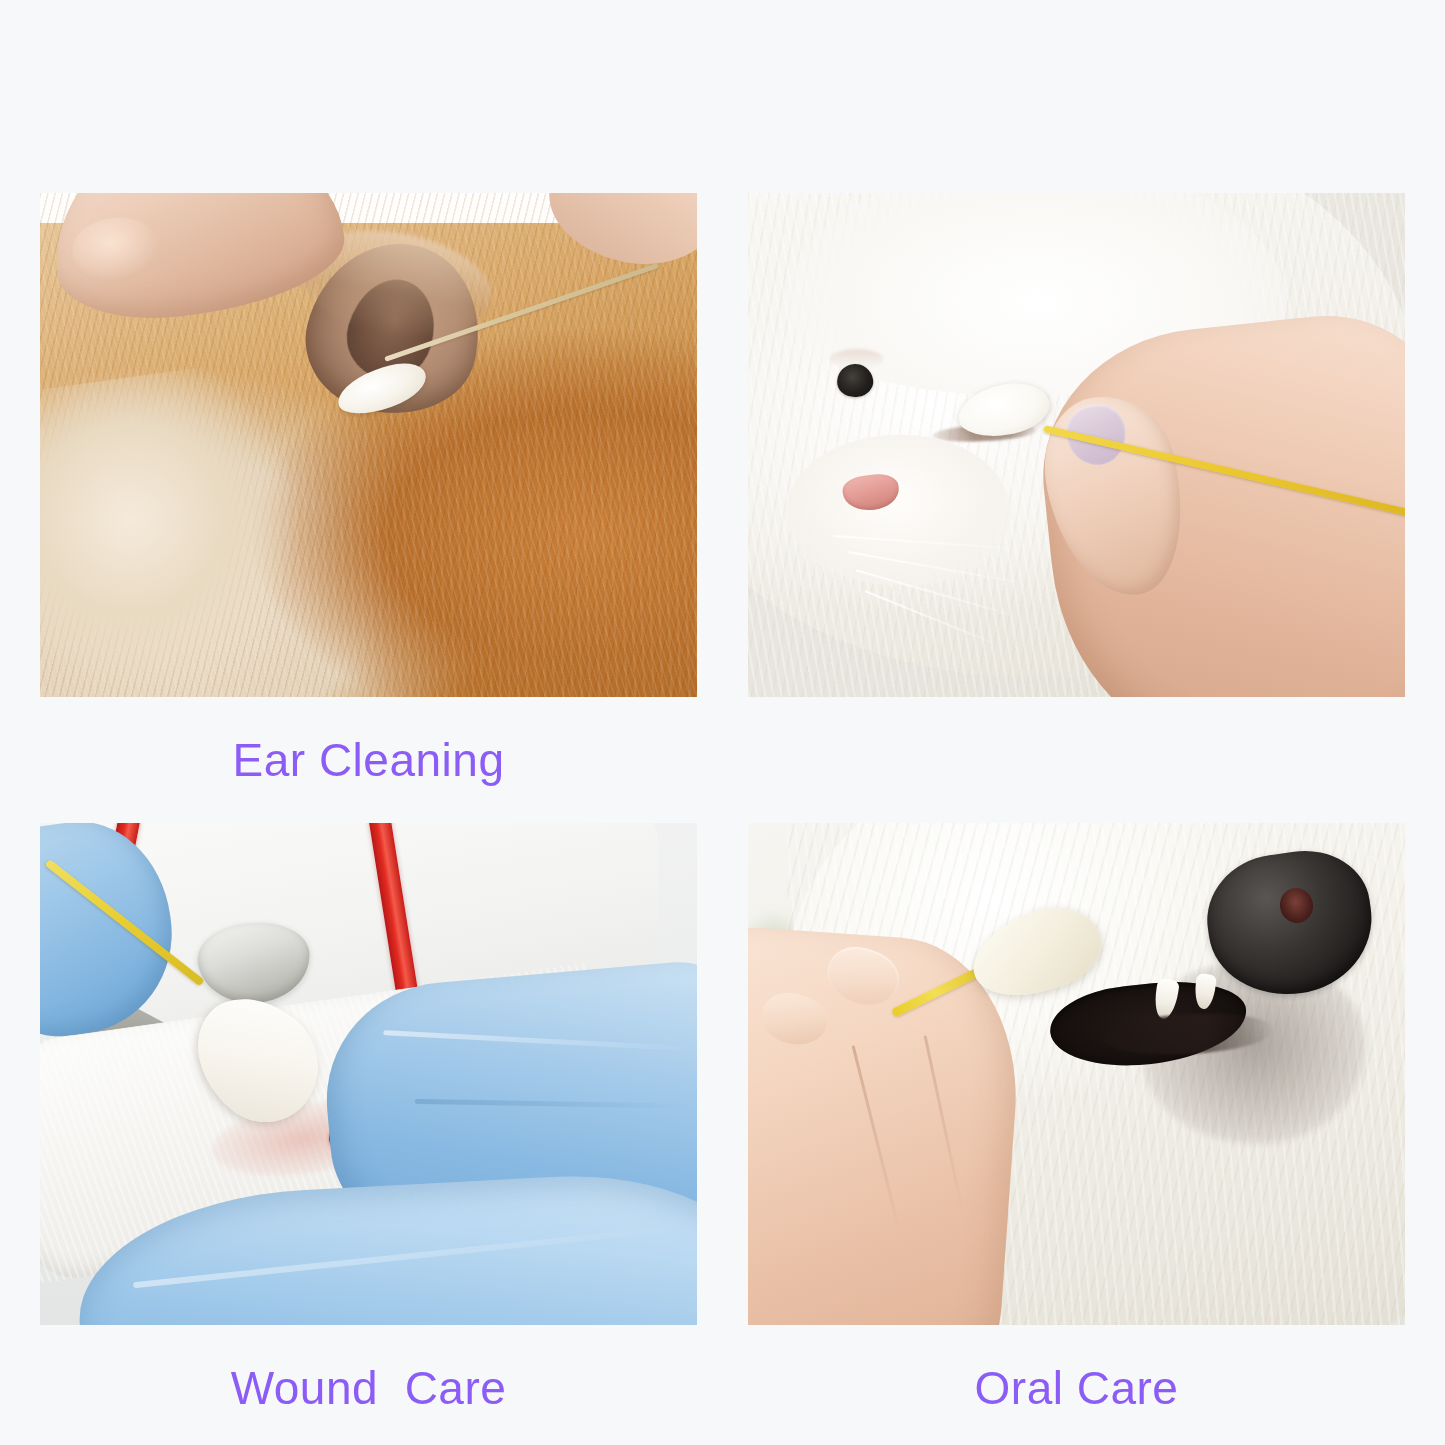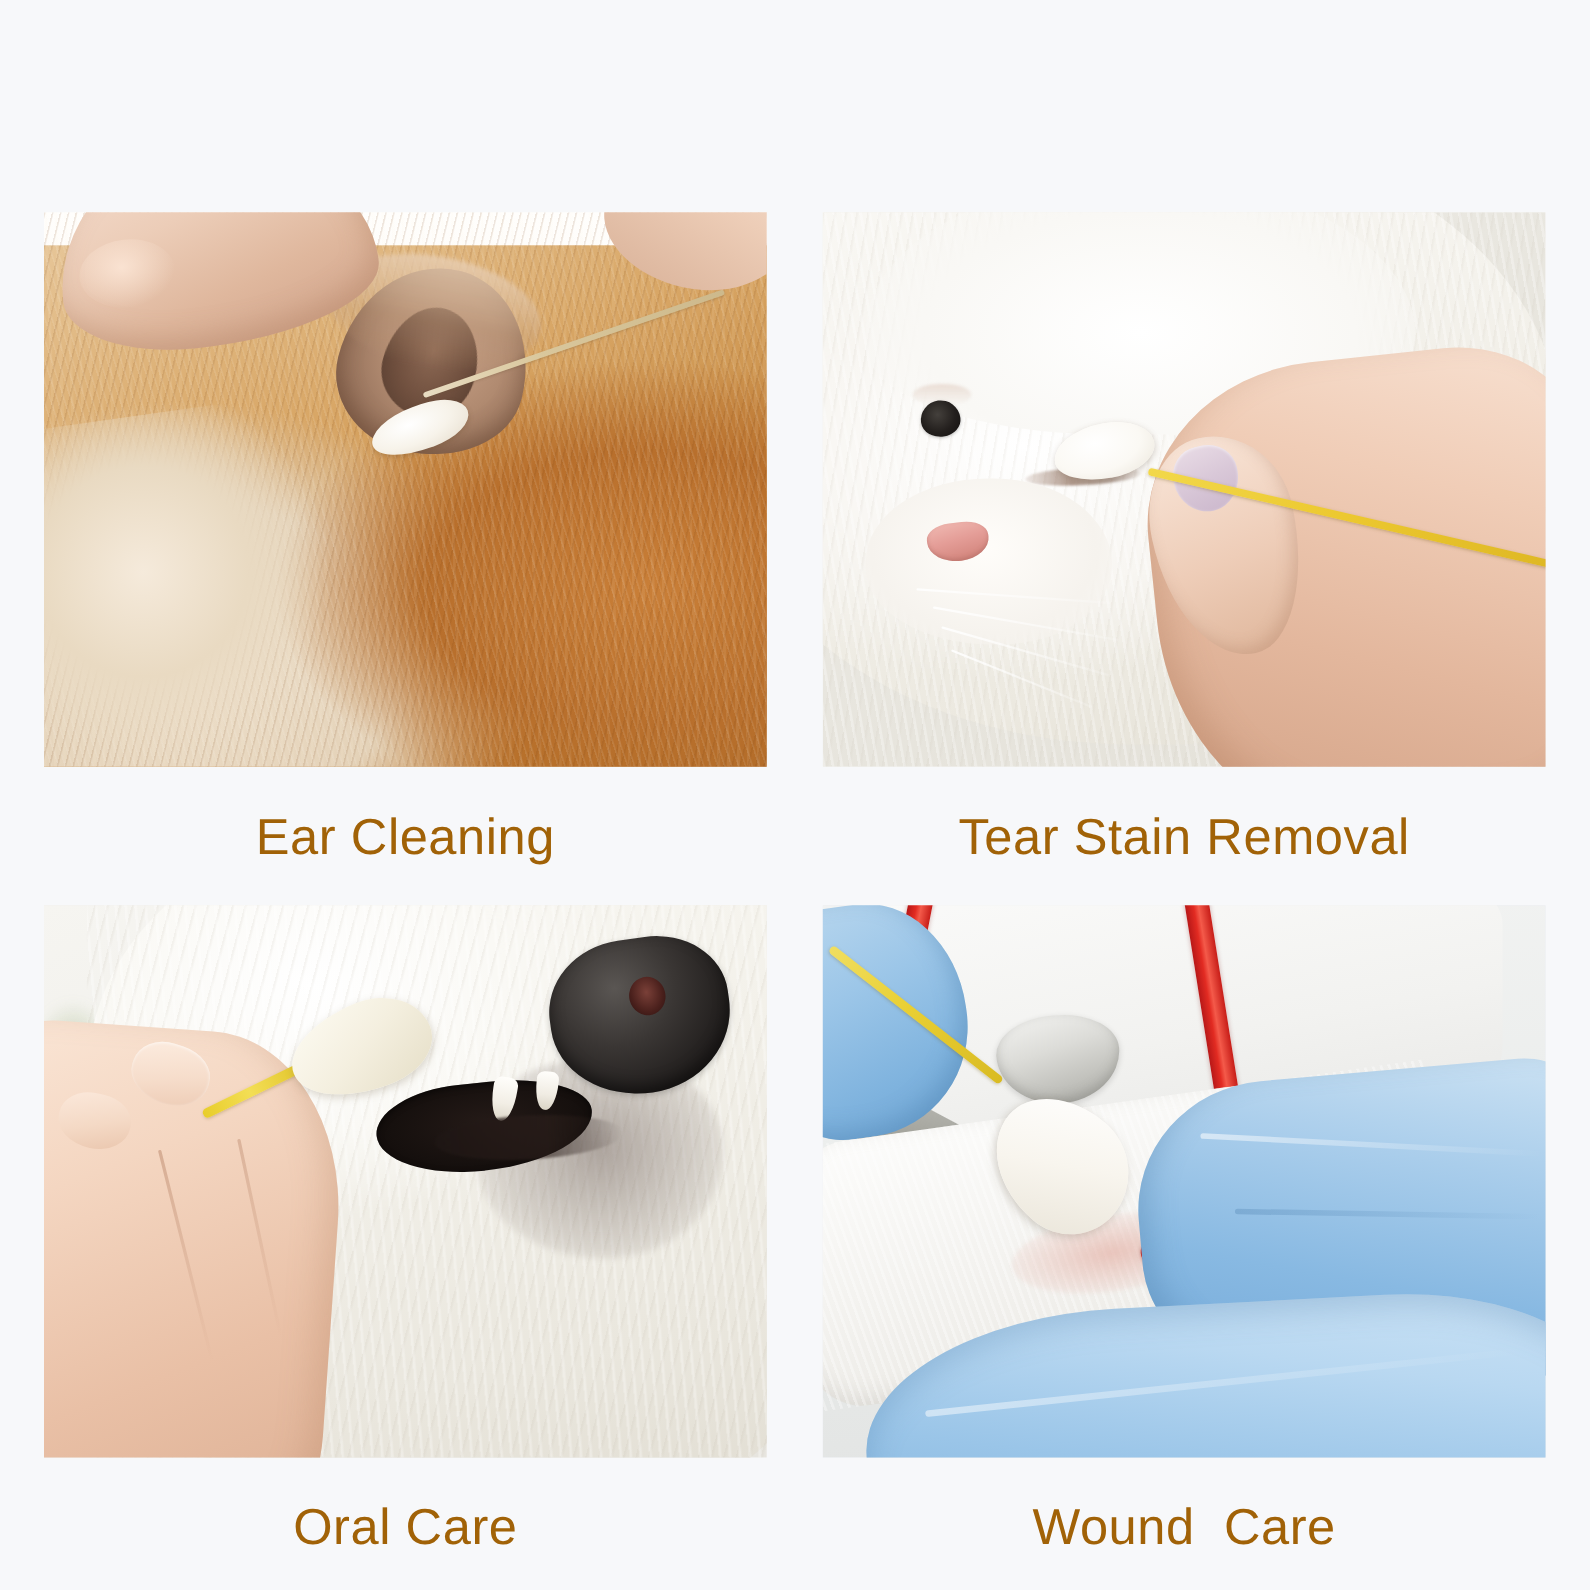--- a/index.html
+++ b/index.html
@@ -73,21 +73,21 @@
   .cell.row2 .photo { height: 502px; }
   .caption {
     position: absolute;
     left: 0;
     top: 504px;
     width: 657px;
     height: 126px;
     display: flex;
     align-items: center;
     justify-content: center;
-    color: #a16207;
+    color: #8b5cf6;
     font-family: "Liberation Sans", sans-serif;
     font-size: 46px;
     font-weight: normal;
     letter-spacing: 0.5px;
     white-space: pre;
   }
   .cell.row2 .caption { top: 502px; }
 
   
   .p1 { background: #fdfcfa; }
@@ -546,46 +546,20 @@
         <div class="whisker w1"></div>
         <div class="whisker w2"></div>
         <div class="whisker w3"></div>
         <div class="whisker w4"></div>
         <div class="hand"></div>
         <div class="thumb"></div>
         <div class="nail"></div>
         <div class="swab-stem"></div>
         <div class="swab-head"></div>
       </div>
-      <div class="caption">Tear Stain Removal</div>
-    </div>
-
-    <div class="cell row2">
-      <div class="photo p4">
-        <div class="bg"></div>
-        <div class="green"></div>
-        <div class="dog">
-          <div class="dog-fur"></div>
-        </div>
-        <div class="muzzle-dark"></div>
-        <div class="nose"></div>
-        <div class="nostril"></div>
-        <div class="mouth"></div>
-        <div class="tooth1"></div>
-        <div class="tooth2"></div>
-        <div class="lip"></div>
-        <div class="hand"></div>
-        <div class="finger-line1"></div>
-        <div class="finger-line2"></div>
-        <div class="nail"></div>
-        <div class="nail2"></div>
-        <div class="swab-stem"></div>
-        <div class="swab-head"></div>
-      </div>
-      <div class="caption">Oral Care</div>
     </div>
 
     <div class="cell row2">
       <div class="photo p3">
         <div class="bg"></div>
         <div class="coat"></div>
         <div class="stetho-l"></div>
         <div class="stetho-r"></div>
         <div class="stetho-shaft"></div>
         <div class="stetho-bell"></div>
@@ -601,14 +575,39 @@
         </div>
         <div class="glove-b">
           <div class="crease"></div>
         </div>
         <div class="swab-stem"></div>
         <div class="swab-head"></div>
       </div>
       <div class="caption">Wound  Care</div>
     </div>
 
+    <div class="cell row2">
+      <div class="photo p4">
+        <div class="bg"></div>
+        <div class="green"></div>
+        <div class="dog">
+          <div class="dog-fur"></div>
+        </div>
+        <div class="muzzle-dark"></div>
+        <div class="nose"></div>
+        <div class="nostril"></div>
+        <div class="mouth"></div>
+        <div class="tooth1"></div>
+        <div class="tooth2"></div>
+        <div class="lip"></div>
+        <div class="hand"></div>
+        <div class="finger-line1"></div>
+        <div class="finger-line2"></div>
+        <div class="nail"></div>
+        <div class="nail2"></div>
+        <div class="swab-stem"></div>
+        <div class="swab-head"></div>
+      </div>
+      <div class="caption">Oral Care</div>
+    </div>
+
   </div>
 </div>
 
 </body></html>

